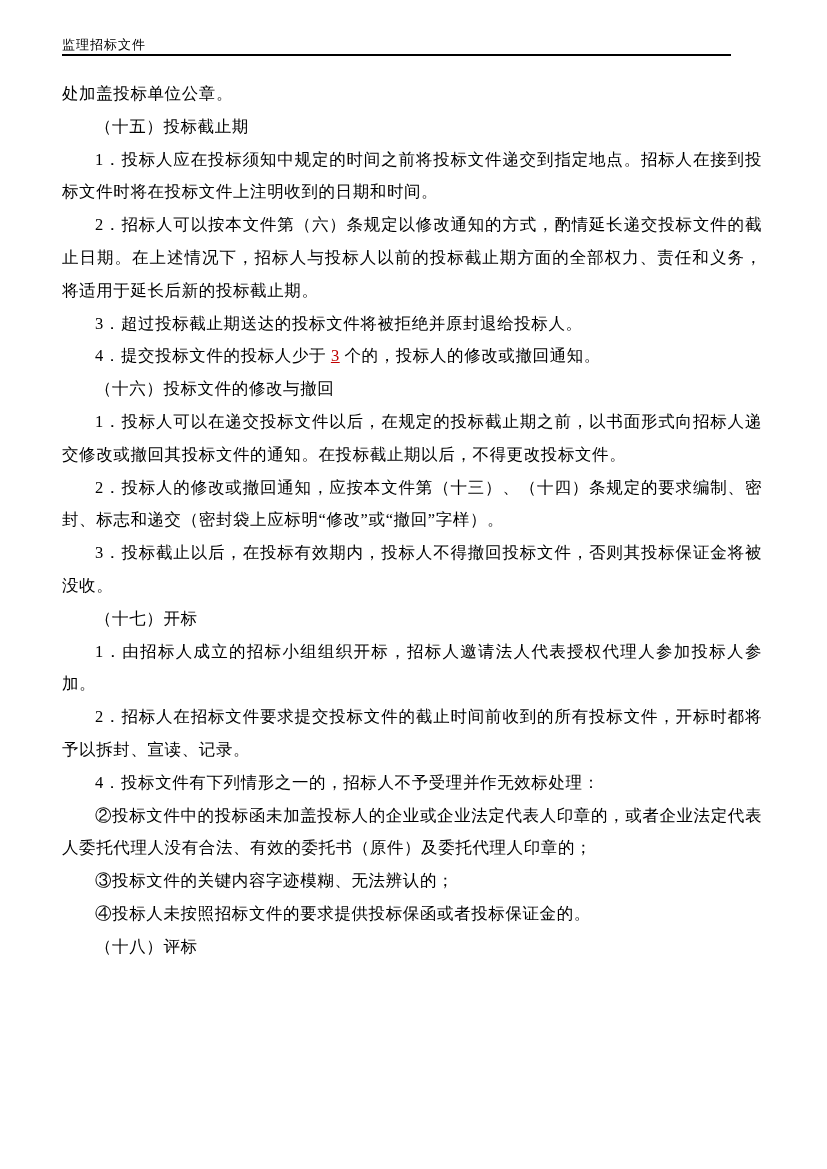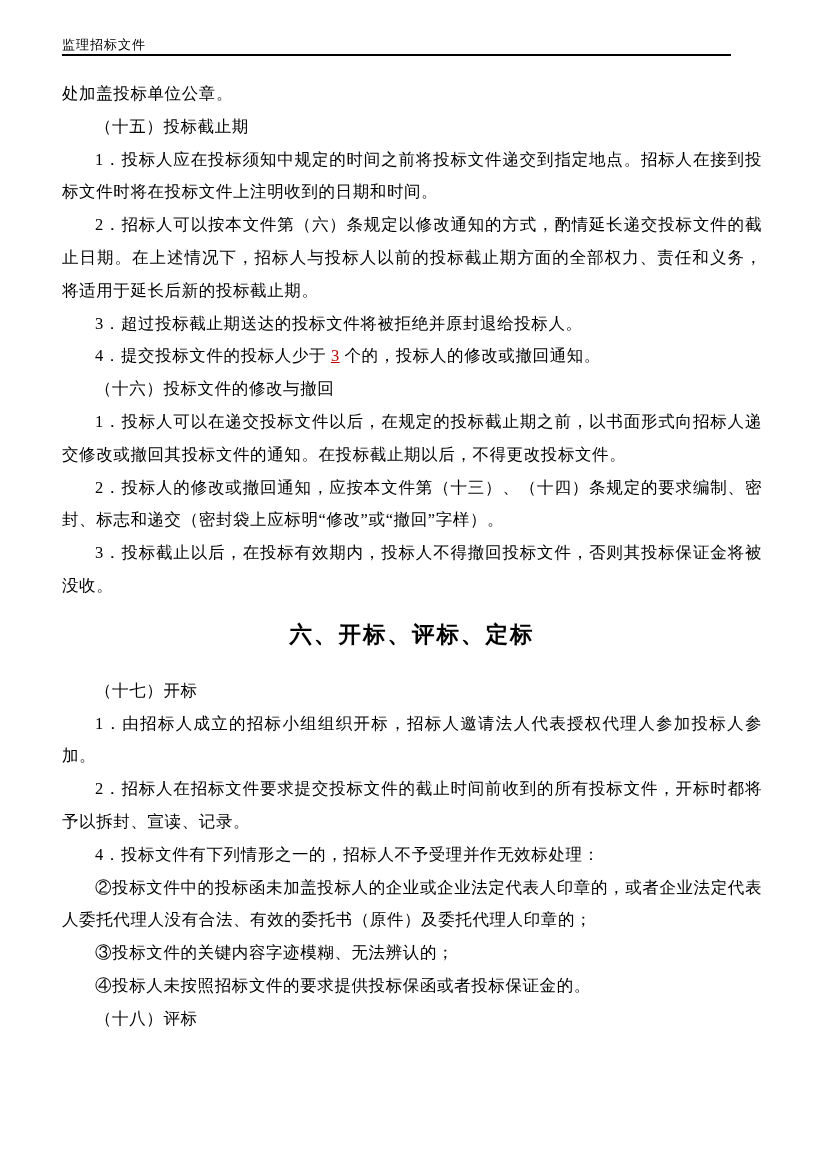--- a/index.html
+++ b/index.html
@@ -76,21 +76,20 @@
     <p class="para indent">2．招标人可以按本文件第（六）条规定以修改通知的方式，酌情延长递交投标文件的截止日期。在上述情况下，招标人与投标人以前的投标截止期方面的全部权力、责任和义务，将适用于延长后新的投标截止期。</p>
     <p class="para indent">3．超过投标截止期送达的投标文件将被拒绝并原封退给投标人。</p>
 
     <p class="para indent"><span>4．提交投标文件的投标人少于 </span><span class="highlight-number" id="highlight-num" style="color: rgb(192, 0, 0); text-decoration-color: rgb(192, 0, 0);">3</span><span> 个的，投标人的修改或撤回通知。</span></p>
 
     <p class="para section">（十六）投标文件的修改与撤回</p>
     <p class="para indent">1．投标人可以在递交投标文件以后，在规定的投标截止期之前，以书面形式向招标人递交修改或撤回其投标文件的通知。在投标截止期以后，不得更改投标文件。</p>
     <p class="para indent">2．投标人的修改或撤回通知，应按本文件第（十三）、（十四）条规定的要求编制、密封、标志和递交（密封袋上应标明“修改”或“撤回”字样）。</p>
     <p class="para indent">3．投标截止以后，在投标有效期内，投标人不得撤回投标文件，否则其投标保证金将被没收。</p>
 
-    <p class="para chapter">六、开标、评标、定标</p>
 
     <p class="para section">（十七）开标</p>
     <p class="para indent">1．由招标人成立的招标小组组织开标，招标人邀请法人代表授权代理人参加投标人参加。</p>
     <p class="para indent">2．招标人在招标文件要求提交投标文件的截止时间前收到的所有投标文件，开标时都将予以拆封、宣读、记录。</p>
     <p class="para indent">4．投标文件有下列情形之一的，招标人不予受理并作无效标处理：</p>
     <p class="para indent">②投标文件中的投标函未加盖投标人的企业或企业法定代表人印章的，或者企业法定代表人委托代理人没有合法、有效的委托书（原件）及委托代理人印章的；</p>
     <p class="para indent">③投标文件的关键内容字迹模糊、无法辨认的；</p>
     <p class="para indent">④投标人未按照招标文件的要求提供投标保函或者投标保证金的。</p>
     <p class="para section">（十八）评标</p>
 

